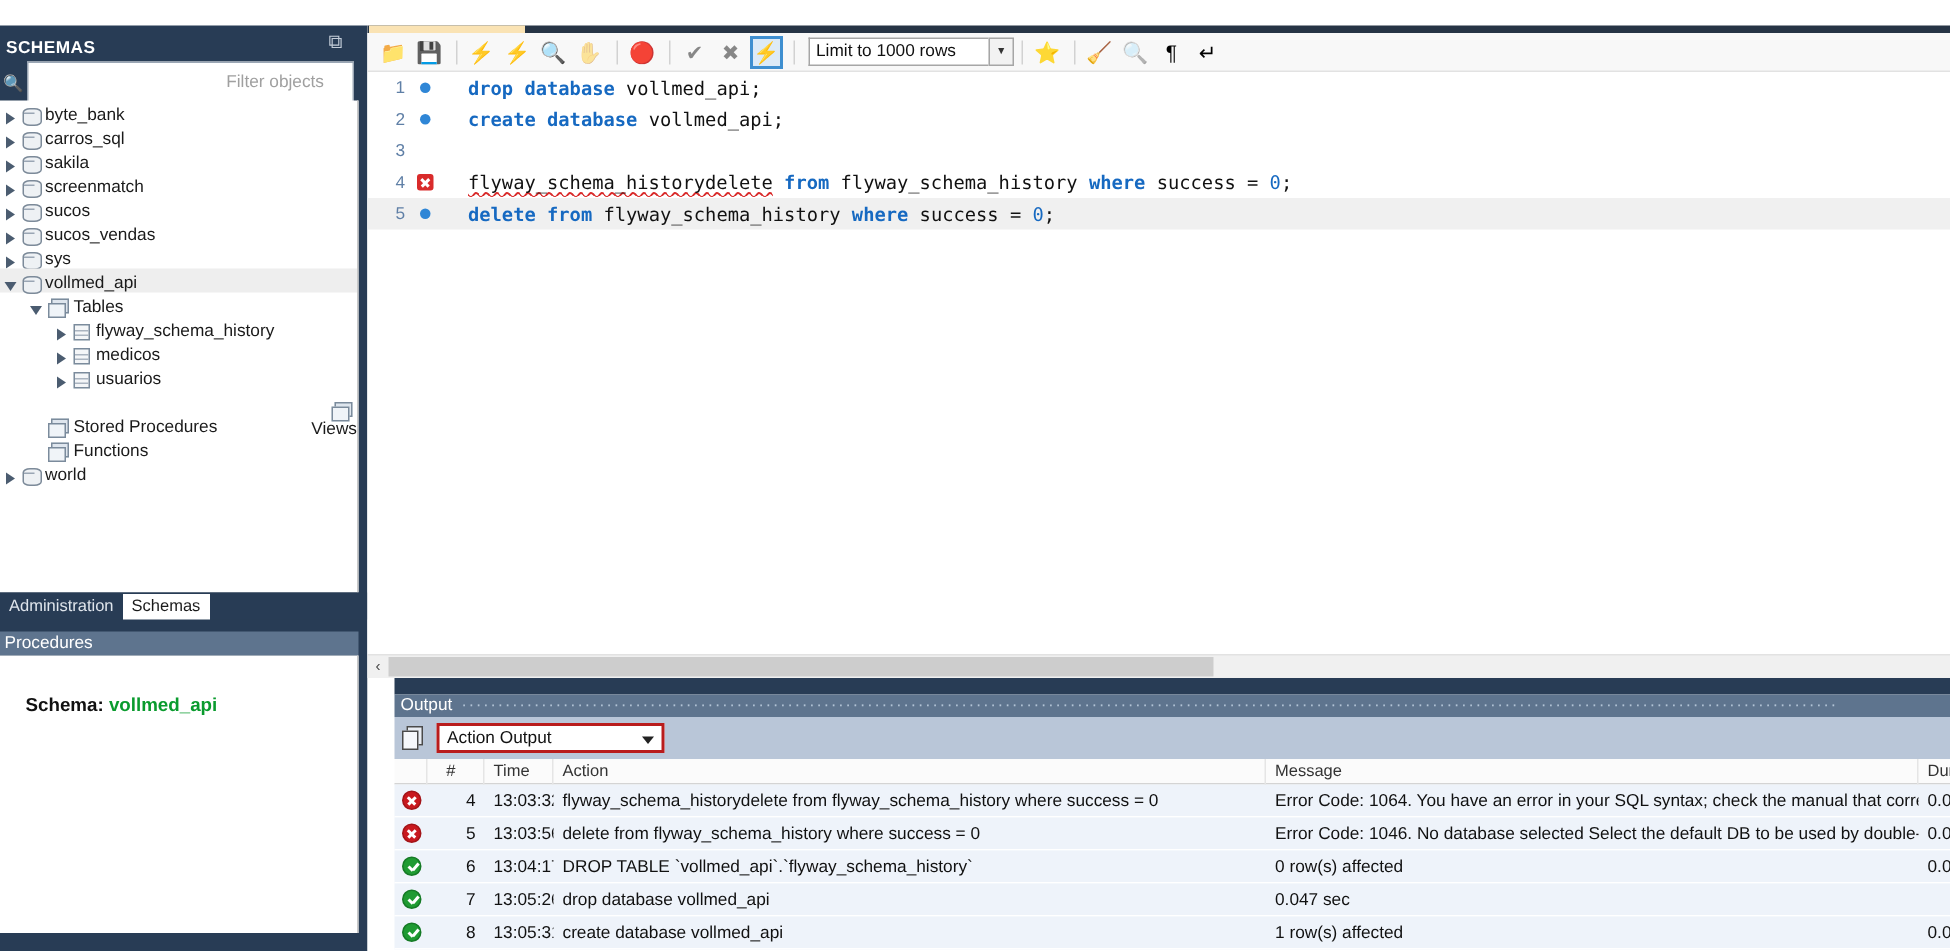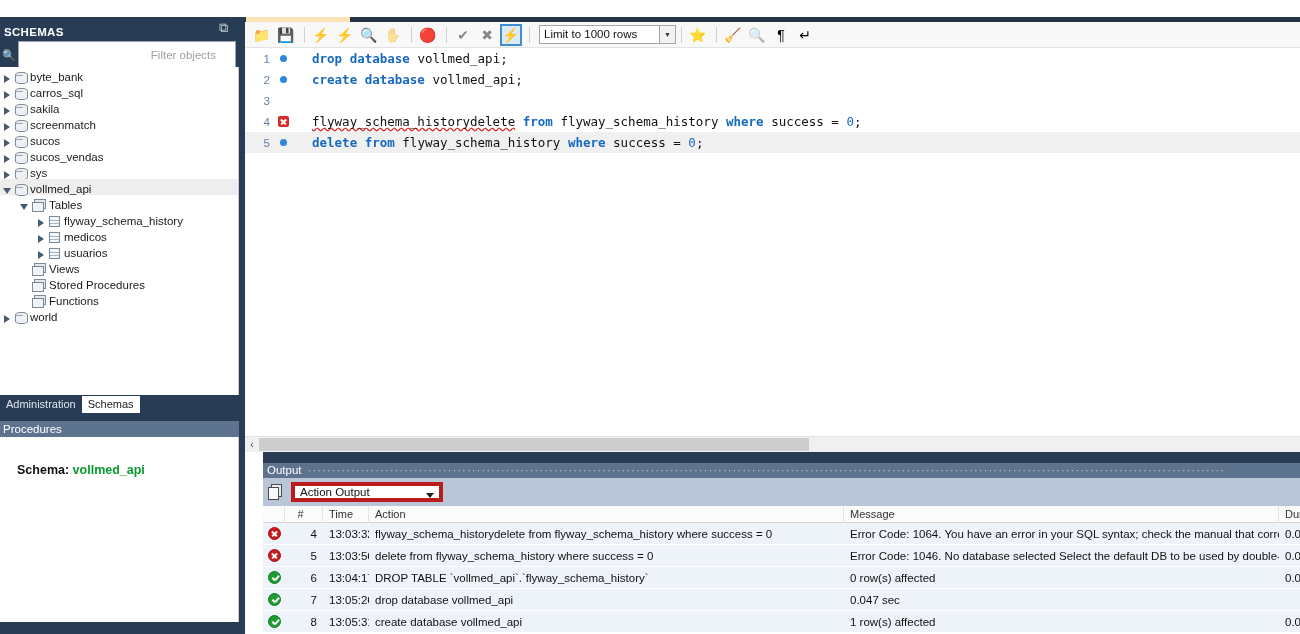--- a/index.html
+++ b/index.html
@@ -260,21 +260,21 @@
   .copyicon::before {
     content:""; position:absolute; left:3px; top:0; width:9px; height:11px;
     border:1px solid #4a4a4a; background:#e9edf3;
   }
   .copyicon::after {
     content:""; position:absolute; left:0px; top:3px; width:9px; height:11px;
     border:1px solid #4a4a4a; background:#f6f8fb;
   }
   .outsel {
     width: 152px; height: 20px; background: #ffffff;
-    border: 4px solid #b91c1c; display: flex; align-items: center;
+    border: 2px solid #b91c1c; display: flex; align-items: center;
     font-size: 11.5px; color: #111111; padding-left: 5px;
     position: relative;
   }
   .outsel .ar {
     position: absolute; right: 5px; top: 7px;
     border-left: 4px solid transparent; border-right: 4px solid transparent;
     border-top: 5px solid #222222;
   }
 
   #outtable { width: 1055px; background: #ffffff; }
@@ -388,21 +388,21 @@
         <div class="tnode" style="padding-left: 37px;">
           <span class="arrow closed"></span>
           <span class="ico ico-tbl"></span>
           <span>medicos</span>
         </div>
         <div class="tnode" style="padding-left: 37px;">
           <span class="arrow closed"></span>
           <span class="ico ico-tbl"></span>
           <span>usuarios</span>
         </div>
-        <div class="tnode" style="padding-left: 20px;">
+        <div class="tnode" style="padding-left: 20px; flex-direction: column;">
           <span class="arrow"></span>
           <span class="ico ico-fold"></span>
           <span>Views</span>
         </div>
         <div class="tnode" style="padding-left: 20px;">
           <span class="arrow"></span>
           <span class="ico ico-fold"></span>
           <span>Stored Procedures</span>
         </div>
         <div class="tnode" style="padding-left: 20px;">

